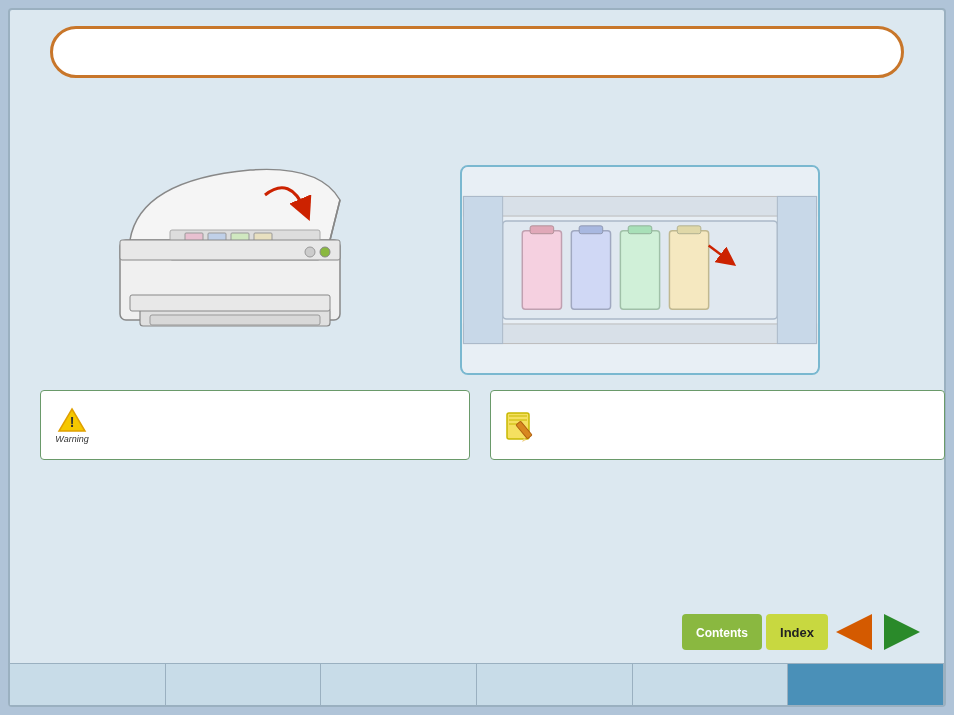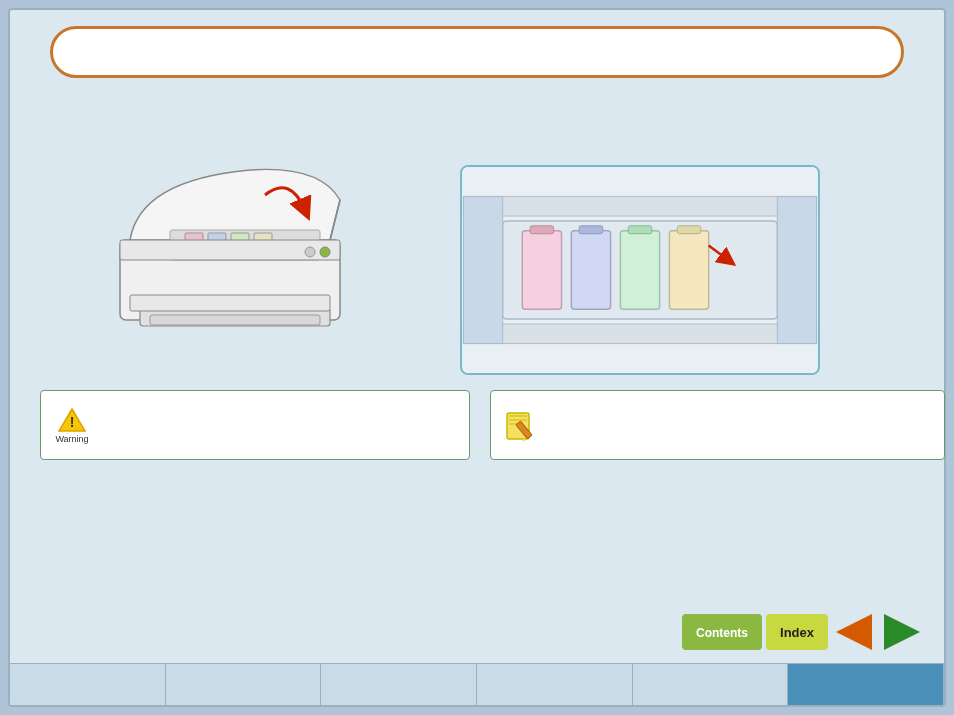--- a/index.html
+++ b/index.html
@@ -91,20 +91,21 @@
       flex-direction: column;
       align-items: center;
       justify-content: center;
       gap: 1px;
     }
 
     .warning-label {
       font-size: 9px;
       color: #333;
       text-align: center;
+      font-style: italic;
     }
 
     
     .note-box {
       position: absolute;
       top: 290px;
       left: 460px;
       width: 455px;
       height: 70px;
       border: 1.5px solid #6a9a6a;

